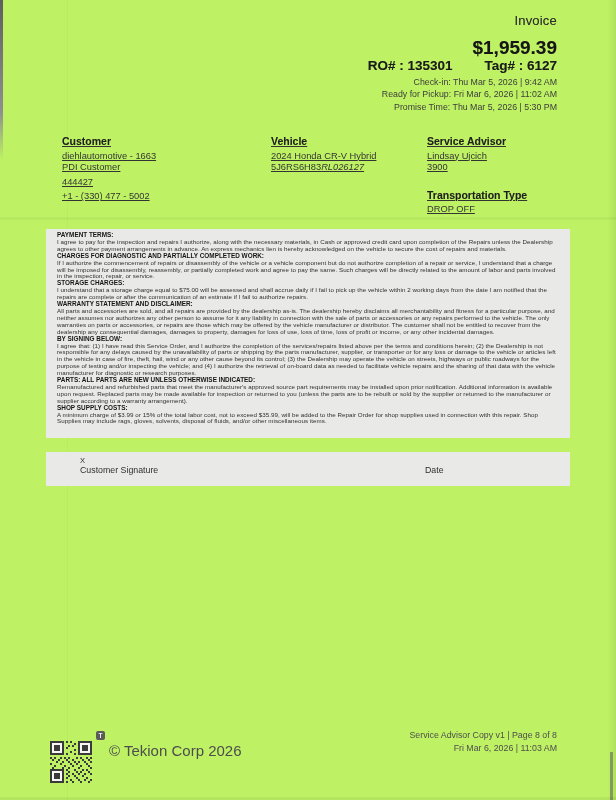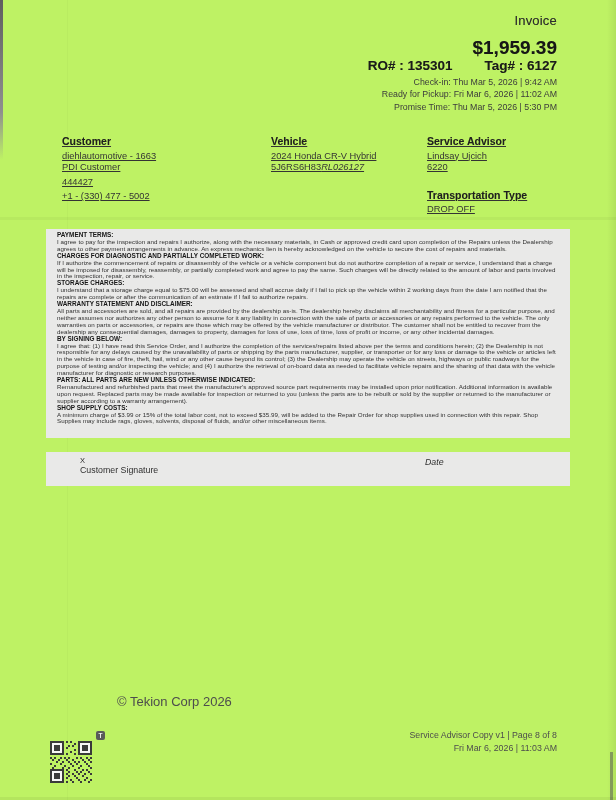--- a/index.html
+++ b/index.html
@@ -45,26 +45,26 @@
   }
   .term-h{font-weight:700;color:#161616;font-size:6.4px;}
   .term-b{letter-spacing:.05px;}
   
   .sig{
     position:absolute;left:46px;top:452px;width:524px;height:34px;
     background:#e9e9e8;font-size:8.8px;color:#2f2f2f;
   }
   .sig .x{position:absolute;left:34px;top:4px;font-size:7.5px;}
   .sig .cust{position:absolute;left:34px;top:13px;}
-  .sig .date{position:absolute;left:379px;top:5px;font-style:italic;}
+  .sig .date{position:absolute;left:379px;top:13px;}
   
   .qr{position:absolute;left:50px;top:739px;width:42px;height:45px;}
   .tk-icon{position:absolute;left:96px;top:731px;width:9px;height:9px;border-radius:2px;background:#5a5a5a;
     color:#f2f2f2;font-size:6.5px;font-weight:700;text-align:center;line-height:9px;}
-  .tk-copy{position:absolute;left:109px;top:694px;font-size:13px;color:#4d4d4d;margin-left:8px;}
+  .tk-copy{position:absolute;left:109px;top:742px;font-size:15px;color:#4d4d4d;}
   .ftr-right{position:absolute;right:59px;top:729px;text-align:right;font-size:8.8px;color:#4d4d4d;line-height:13px;width:172px;}
 </style>
 </head>
 <body>
 
 <div class="page">
 
   <div class="scan-left"></div>
   <div class="scan-fold"></div>
   <div class="scan-band"></div>
@@ -97,21 +97,21 @@
 
   <div class="col col-vehicle">
     <div class="h">Vehicle</div>
     <div>2024 Honda CR-V Hybrid</div>
     <div class="vin"><span>5J6RS6H83</span><span class="serial">RL026127</span></div>
   </div>
 
   <div class="col col-advisor">
     <div class="h">Service Advisor</div>
     <div>Lindsay Ujcich</div>
-    <div>6220</div>
+    <div>3900</div>
     <div class="h h2nd">Transportation Type</div>
     <div>DROP OFF</div>
   </div>
 
   <div class="terms">
     <div class="term">
       <div class="term-h">PAYMENT TERMS:</div>
       <div class="term-b">I agree to pay for the inspection and repairs I authorize, along with the necessary materials, in Cash or approved credit card upon completion of the Repairs unless the Dealership agrees to other payment arrangements in advance. An express mechanics lien is hereby acknowledged on the vehicle to secure the cost of repairs and materials.</div>
     </div>
     <div class="term">

